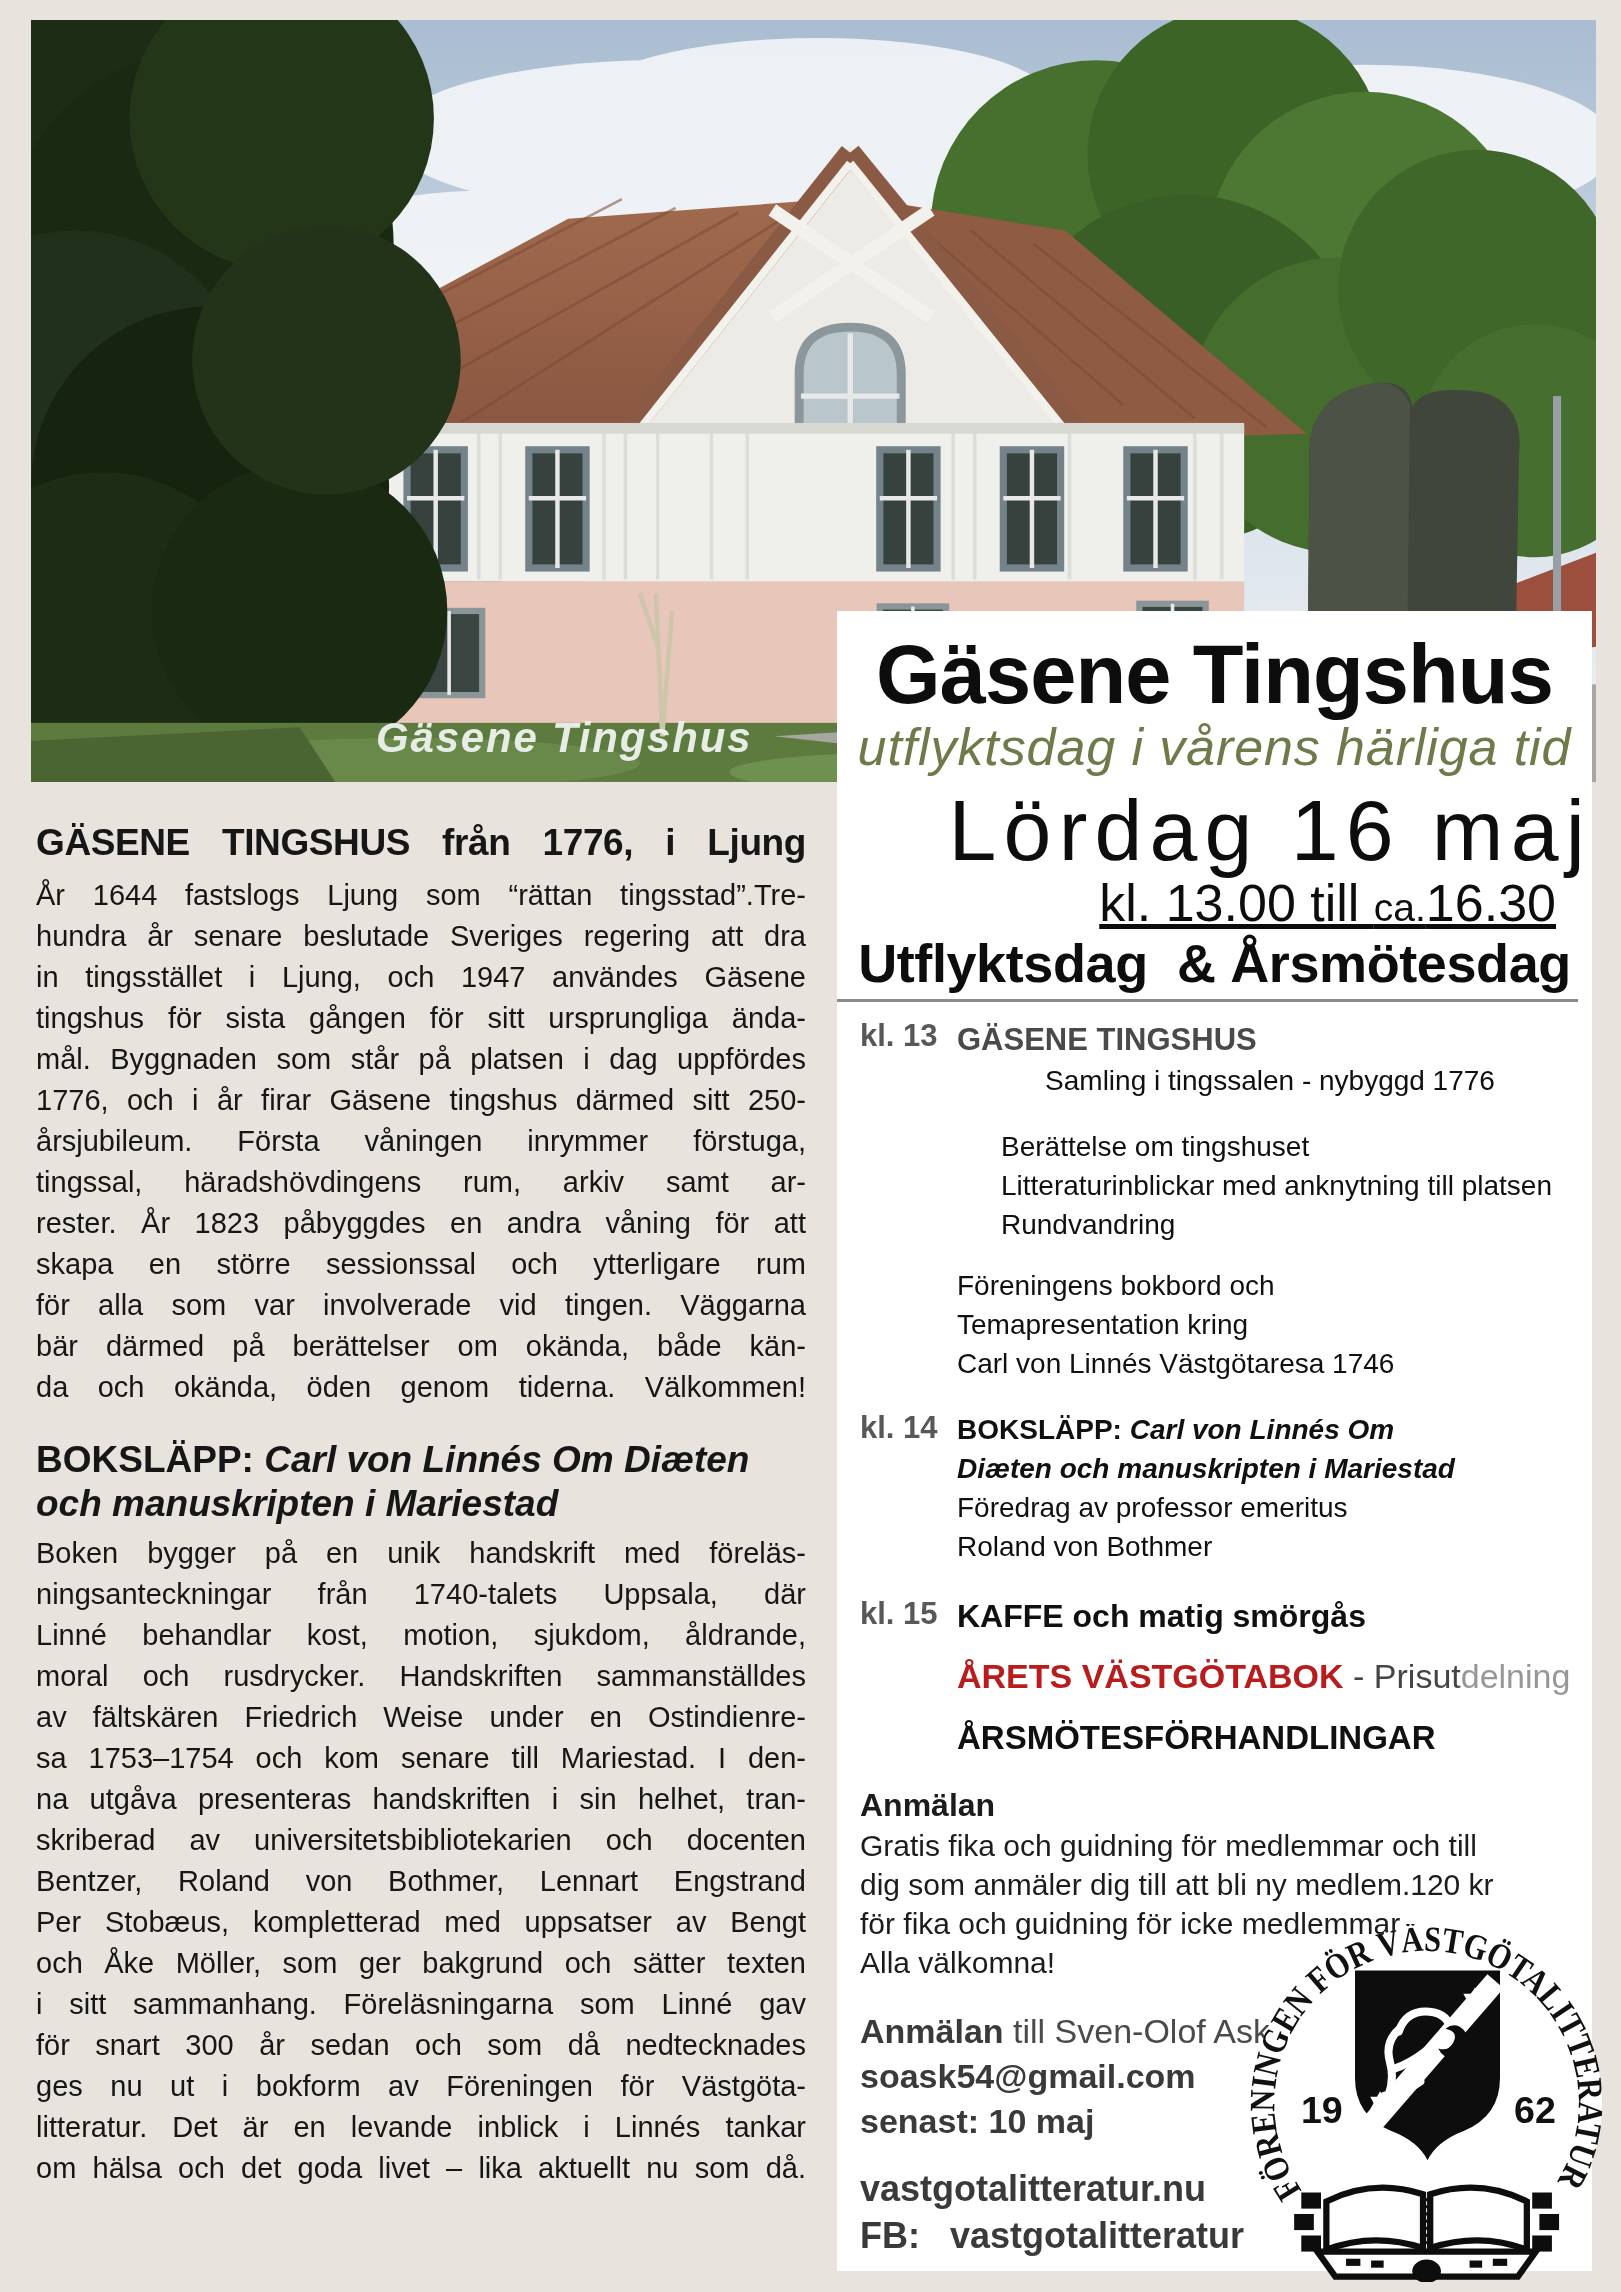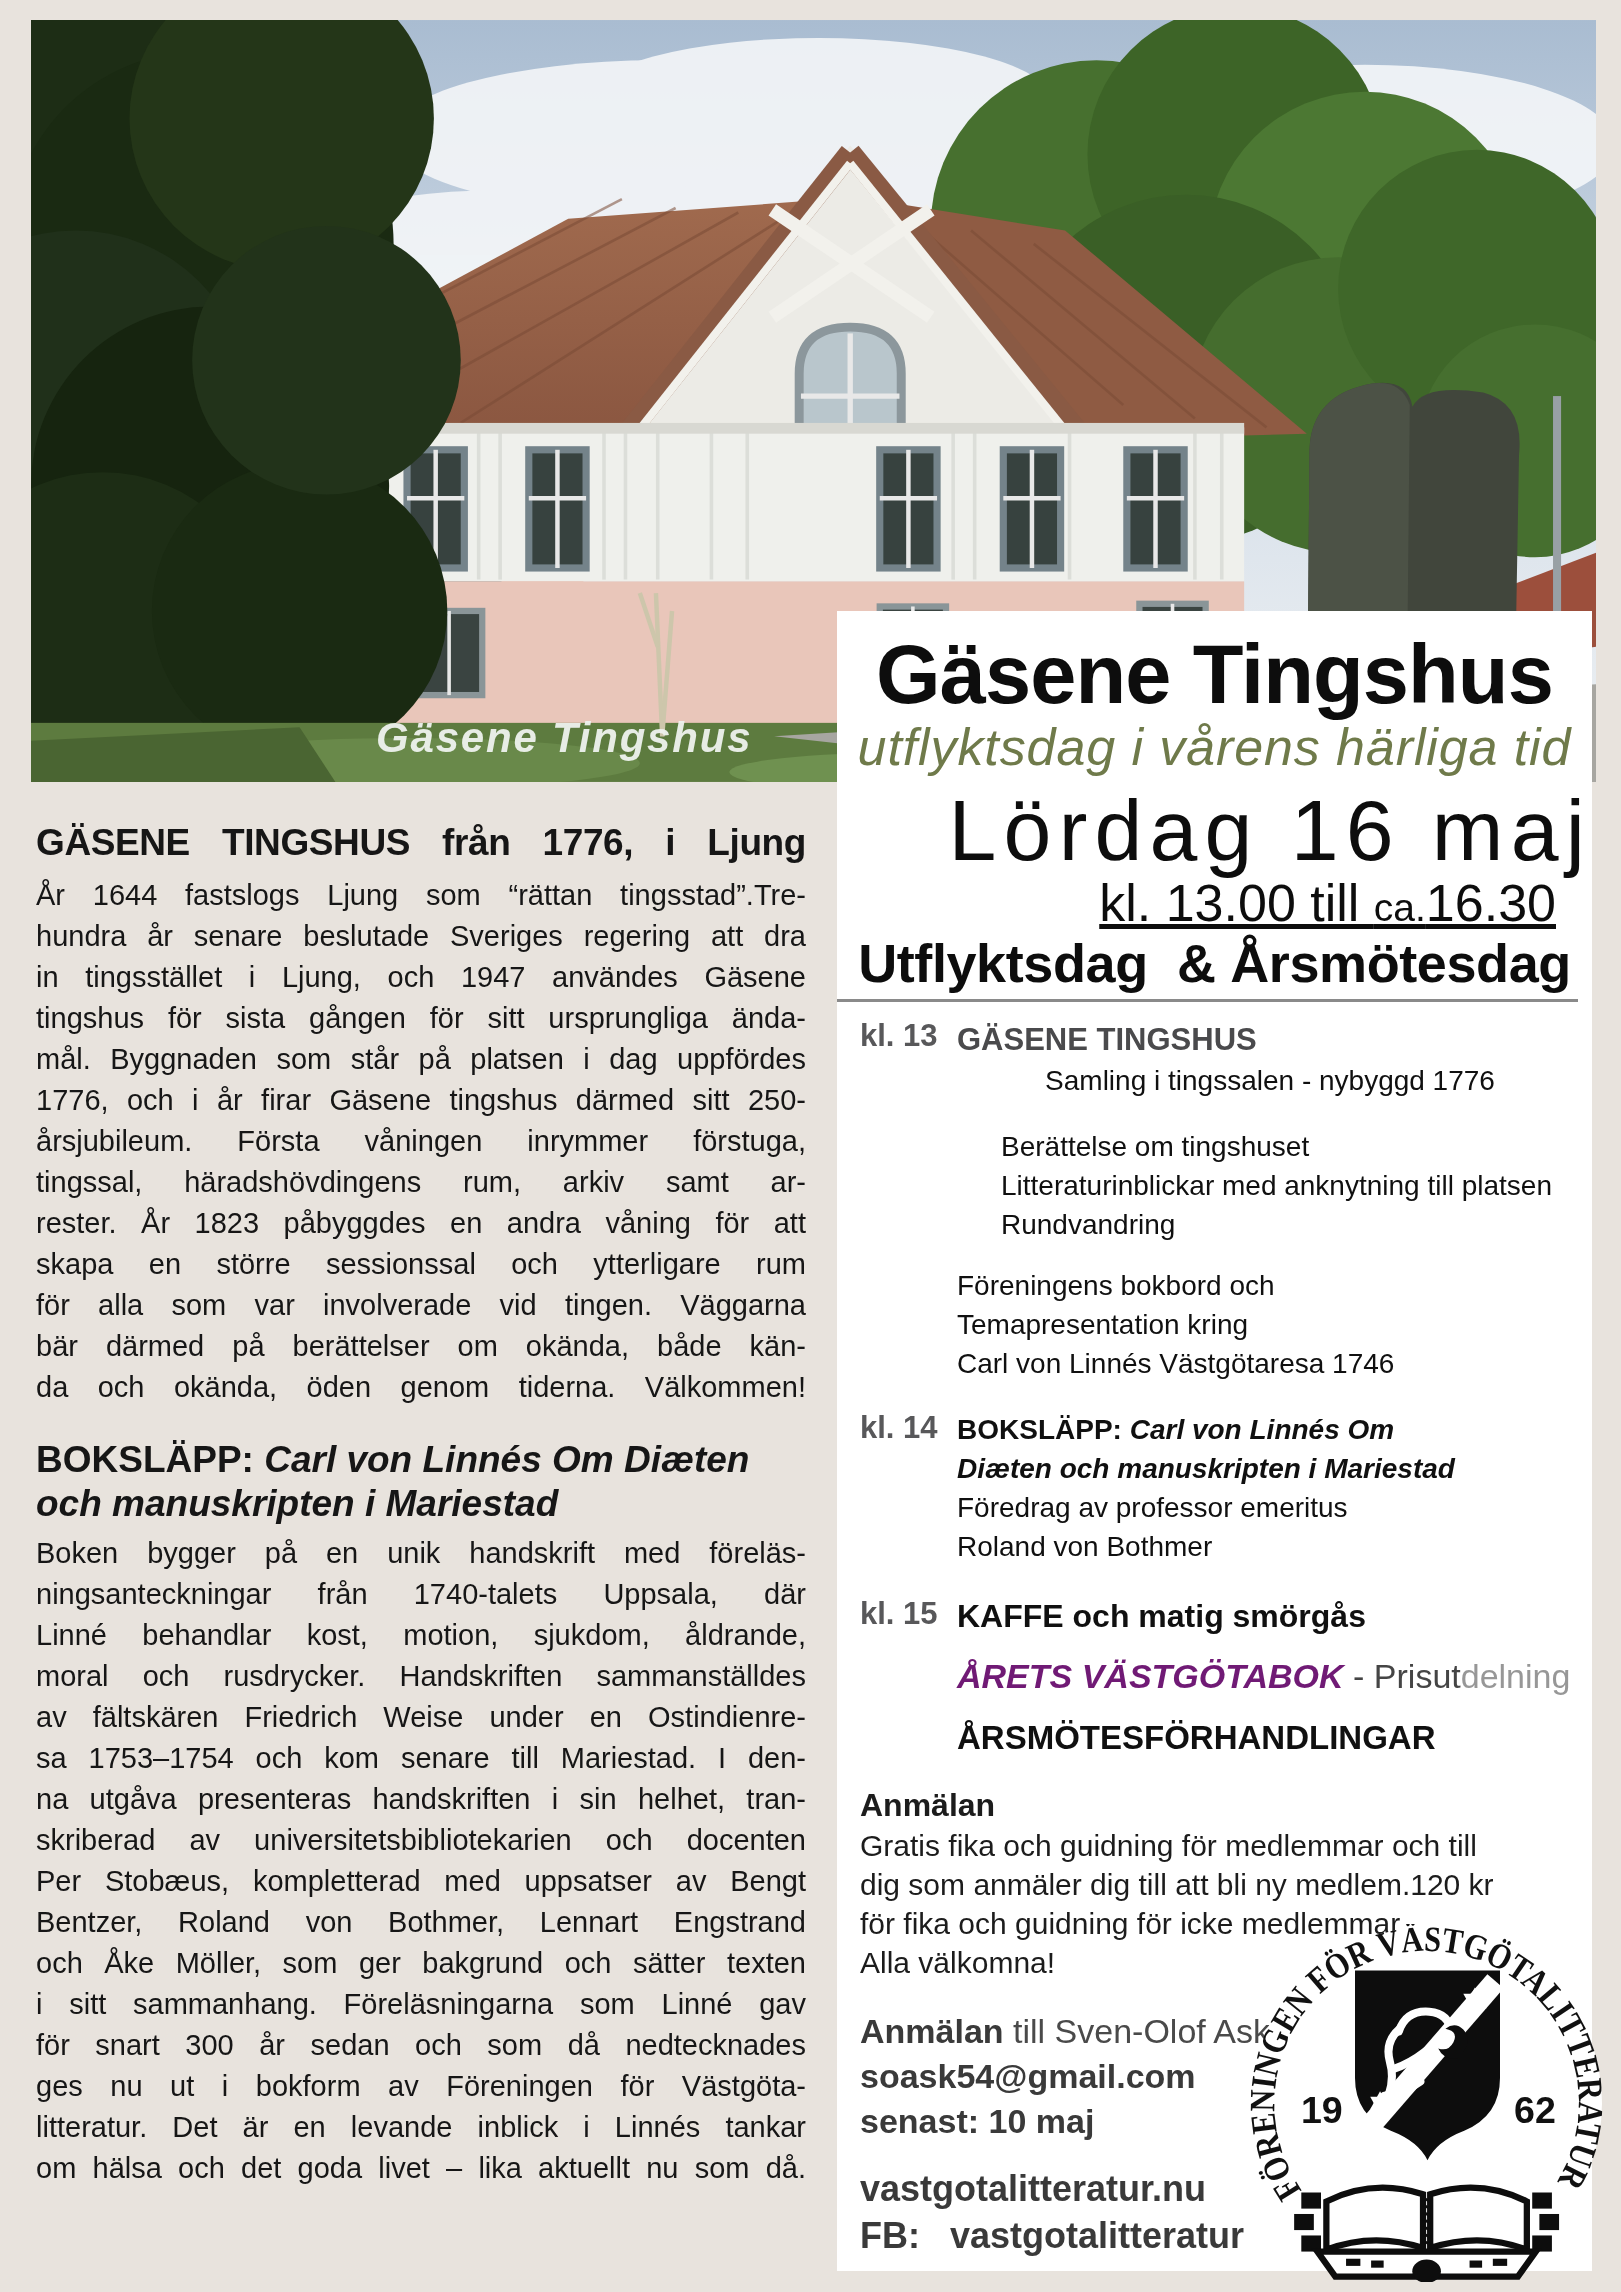--- a/index.html
+++ b/index.html
@@ -39,21 +39,21 @@
   .slot-time{font-size:31px;font-weight:bold;color:#58585a;white-space:pre;}
   .slot-content{font-size:28px;line-height:39px;}
   .slot-content .row{white-space:pre;}
   .sched-head{font-size:31px;font-weight:bold;color:#4a4a4c;line-height:43px;white-space:pre;}
   .mt10{text-align:center;} .mt30{margin-top:27px;margin-left:44px;} .mt24{margin-top:21.5px;}
   .slot14{margin-top:27px;} .slot14 .row{line-height:39px;}
   .bold{font-weight:bold;} .bital{font-weight:bold;font-style:italic;}
   .slot15{margin-top:30px;}
   .s15-head{font-size:32px;font-weight:bold;line-height:41px;white-space:pre;}
   .s15-book{margin-top:19.7px;font-size:34px;line-height:41px;white-space:pre;}
-  .s15-book .bk{font-weight:bold;color:#701a75;font-style:italic;}
+  .s15-book .bk{font-weight:bold;color:#b91c1c;}
   .s15-book .dark{color:#454545;} .s15-book .light{color:#979797;}
   .s15-arsmote{margin-top:19.7px;font-size:33px;font-weight:bold;line-height:41px;white-space:pre;}
 
   .p-anmalan{margin-top:27px;color:#1c1c1c;}
   .anm-head{font-size:32px;font-weight:bold;line-height:41px;}
   .anm-body{font-size:30px;line-height:39px;}
   .anm-body .tline{white-space:pre;}
 
   .p-contact{margin-top:27px;color:#3a3a3a;font-size:34px;line-height:45px;}
   .p-contact .row{white-space:pre;}
@@ -261,22 +261,22 @@
   </div>
   <div class="lc-body">
       <div class="tline">Boken bygger på en unik handskrift med föreläs-</div>
       <div class="tline">ningsanteckningar från 1740-talets Uppsala, där</div>
       <div class="tline">Linné behandlar kost, motion, sjukdom, åldrande,</div>
       <div class="tline">moral och rusdrycker. Handskriften sammanställdes</div>
       <div class="tline">av fältskären Friedrich Weise under en Ostindienre-</div>
       <div class="tline">sa 1753–1754 och kom senare till Mariestad. I den-</div>
       <div class="tline">na utgåva presenteras handskriften i sin helhet, tran-</div>
       <div class="tline">skriberad av universitetsbibliotekarien och docenten</div>
+      <div class="tline">Bentzer, Roland von Bothmer, Lennart Engstrand</div>
       <div class="tline">Per Stobæus, kompletterad med uppsatser av Bengt</div>
-      <div class="tline">Bentzer, Roland von Bothmer, Lennart Engstrand</div>
       <div class="tline">och Åke Möller, som ger bakgrund och sätter texten</div>
       <div class="tline">i sitt sammanhang. Föreläsningarna som Linné gav</div>
       <div class="tline">för snart 300 år sedan och som då nedtecknades</div>
       <div class="tline">ges nu ut i bokform av Föreningen för Västgöta-</div>
       <div class="tline">litteratur. Det är en levande inblick i Linnés tankar</div>
       <div class="tline">om hälsa och det goda livet – lika aktuellt nu som då.</div>
     </div>
 </div>
 
 <div class="panel">

